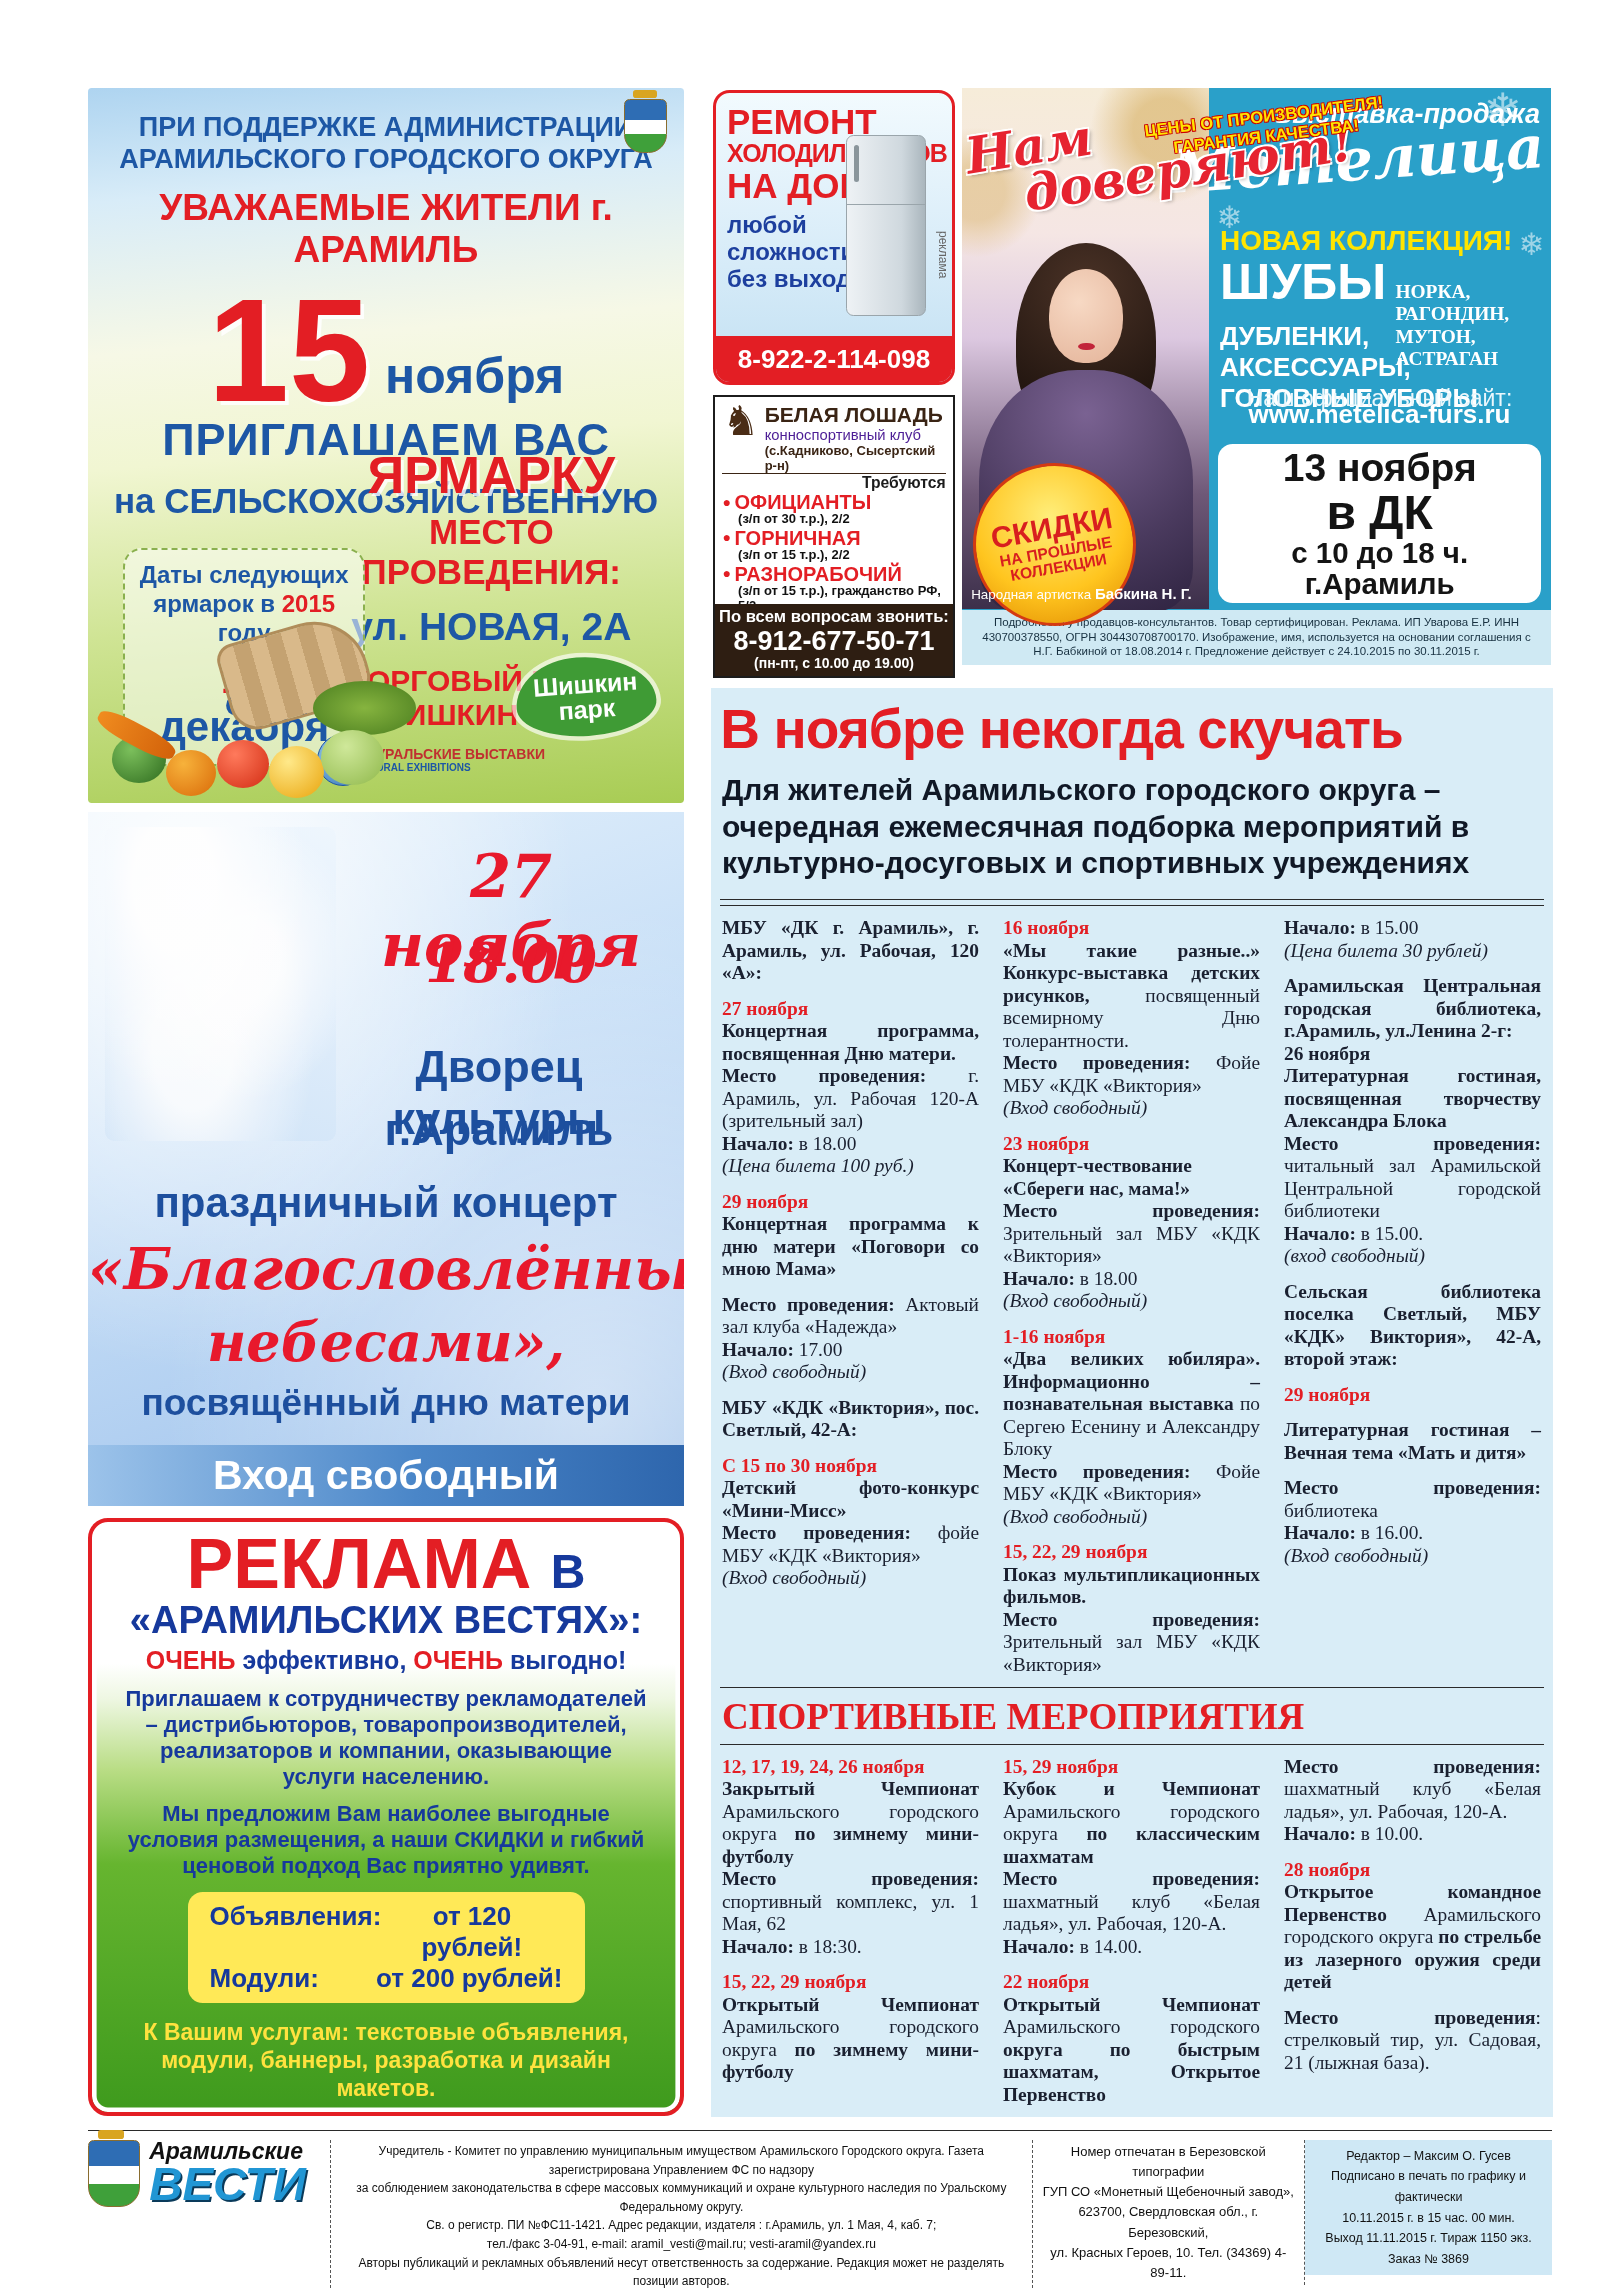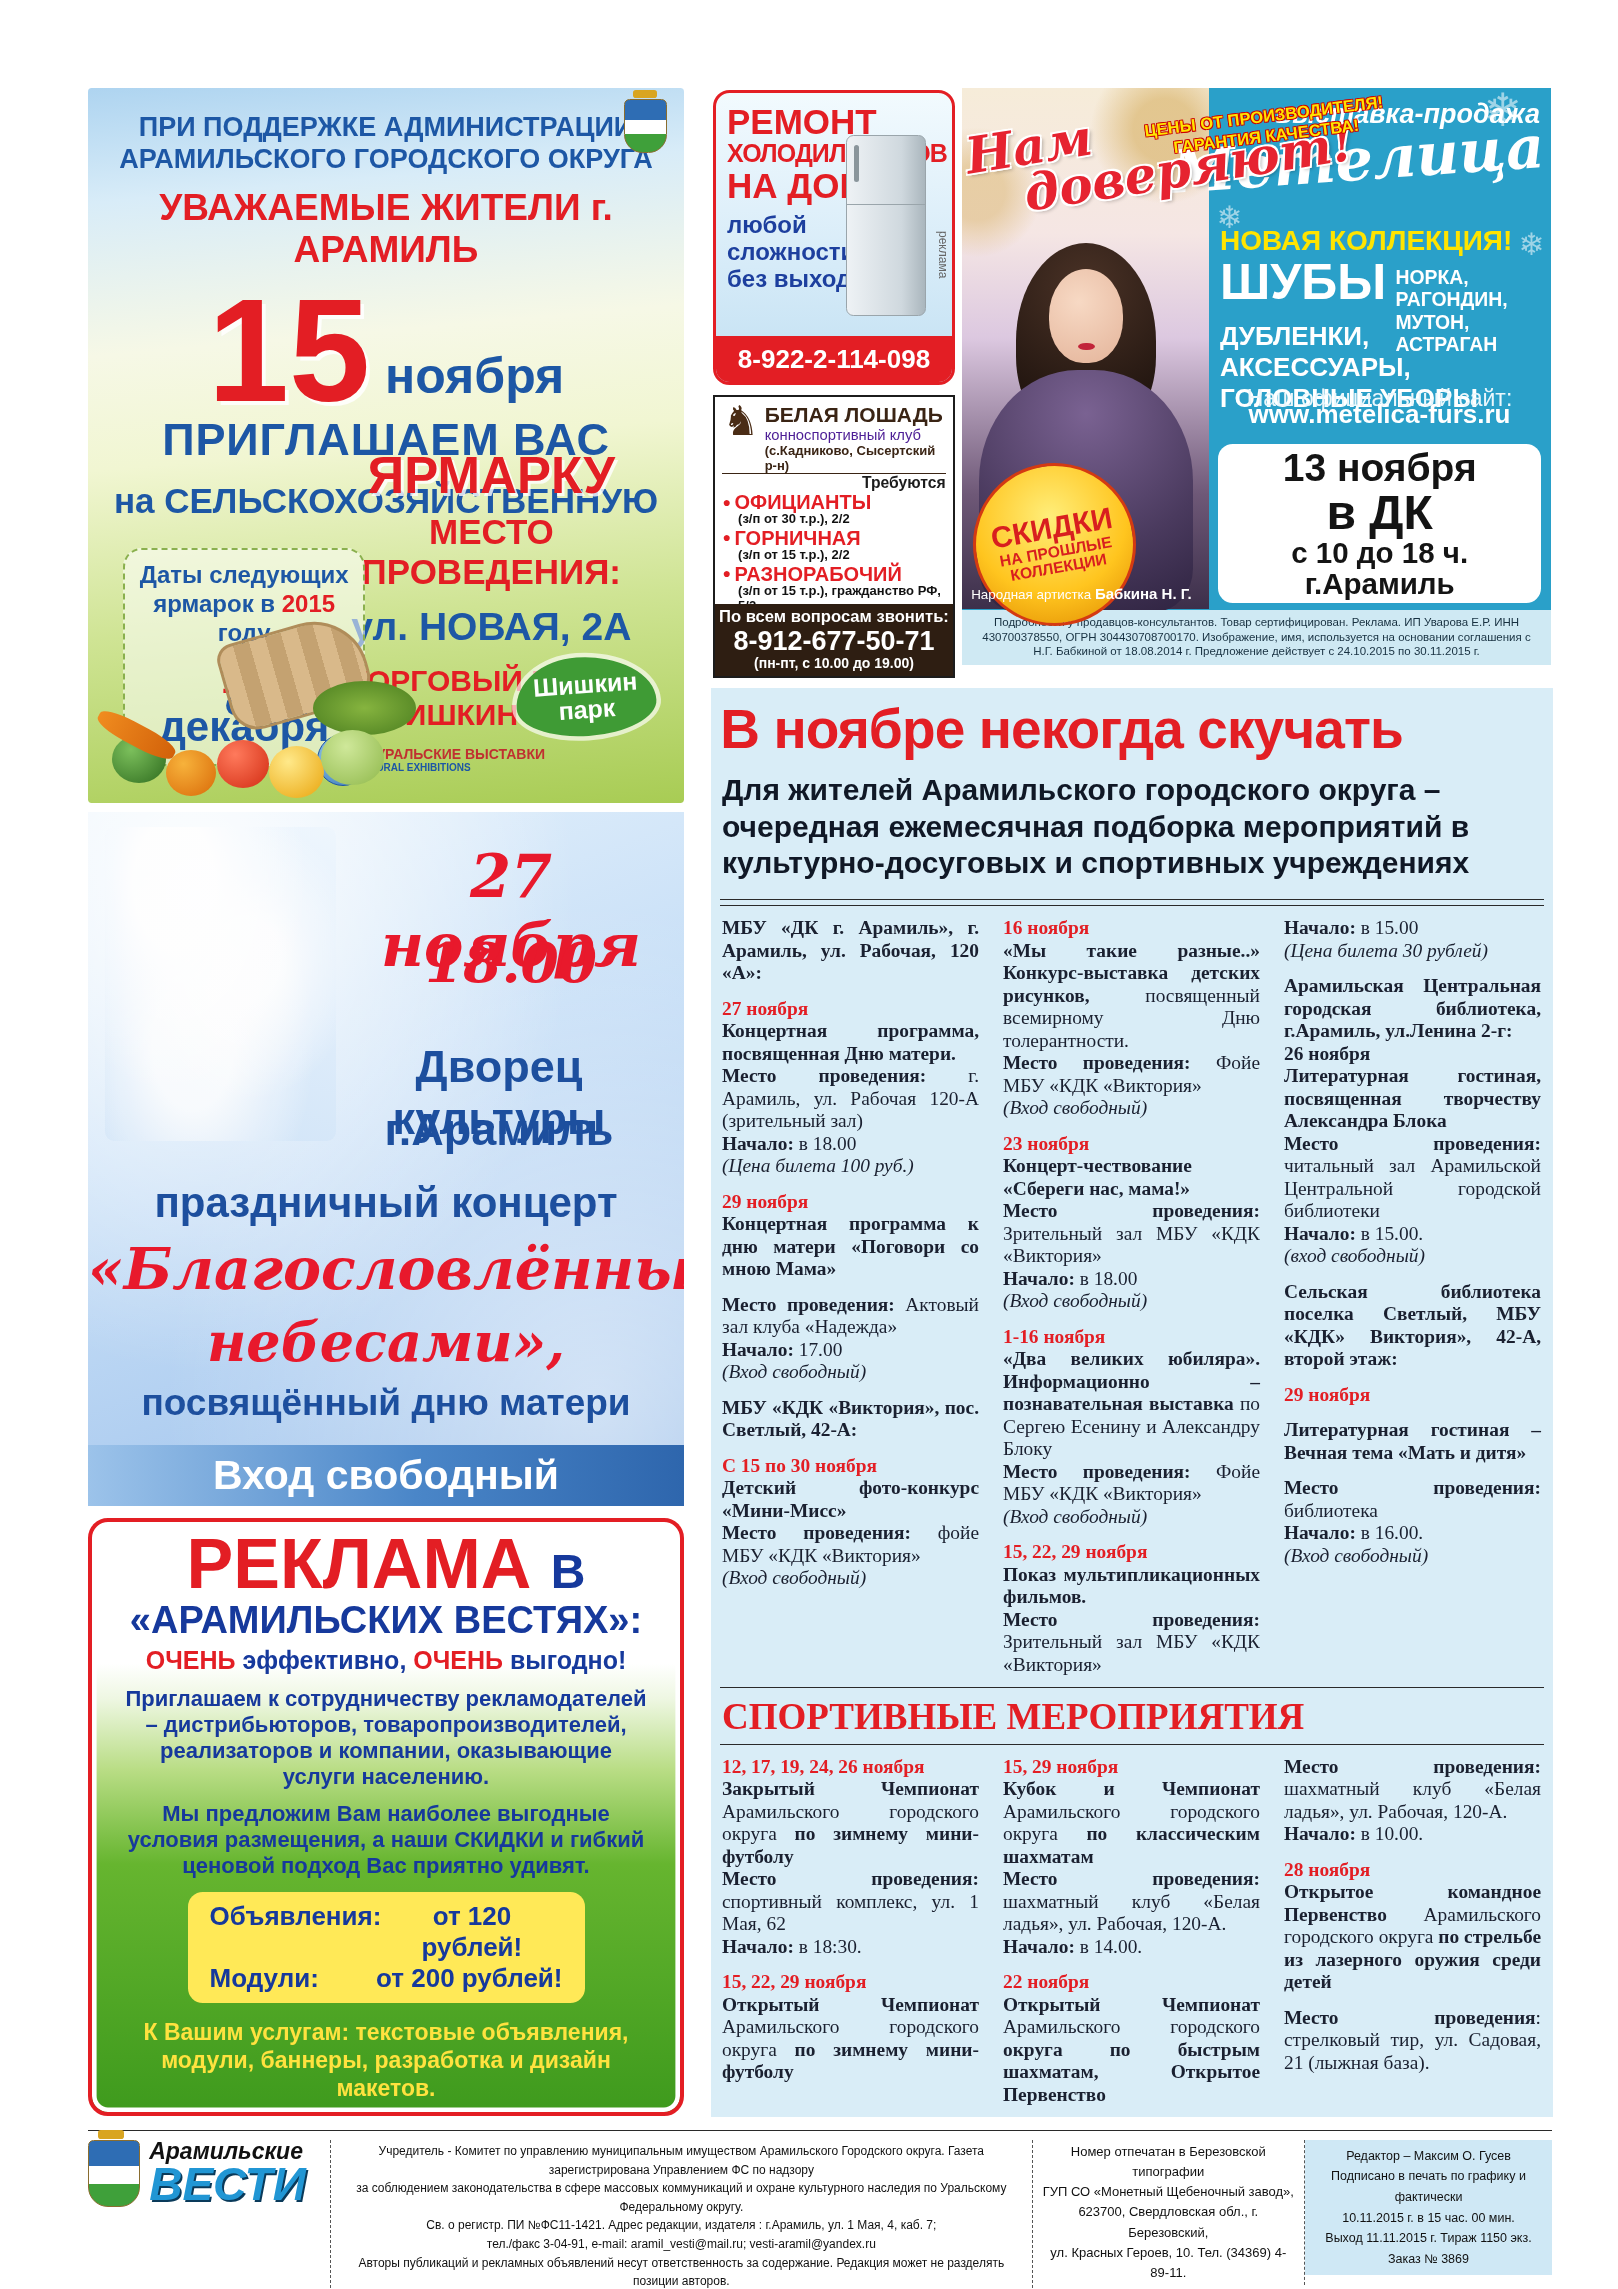--- a/index.html
+++ b/index.html
@@ -113,21 +113,21 @@
   .met-claims{position:absolute;left:183px;top:18.5px;z-index:5;transform:rotate(-7deg);color:#ffe400;
     font-size:16.6px;font-weight:900;text-align:center;line-height:1.2;
     text-shadow:0.9px 0.9px 0 #c00,-0.9px -0.9px 0 #c00,0.9px -0.9px 0 #c00,-0.9px 0.9px 0 #c00;}
   .met-right{position:absolute;left:247px;top:0;width:341px;height:521px;color:#fff;}
   .met-sale{position:absolute;right:10px;top:11px;font-size:27px;font-weight:800;font-style:italic;}
   .met-brand{position:absolute;right:5.5px;top:37px;font-family:"DejaVu Serif",serif;font-style:italic;
     font-weight:900;font-size:59px;transform:rotate(-4deg);}
   .met-newcol{position:absolute;left:11px;top:137px;color:#ffe400;font-size:28px;font-weight:900;}
   .met-fursrow{position:absolute;left:11px;top:172px;display:flex;gap:9.2px;align-items:flex-start;}
   .met-furs{font-size:50px;font-weight:900;line-height:.9;}
-  .met-kinds{font-size:19.4px;font-weight:800;line-height:1.15;margin-top:6px;}
+  .met-kinds{font-size:19.4px;font-weight:800;line-height:1.15;margin-top:21px;font-family:Liberation Serif, serif;}
   .met-goods{position:absolute;left:11px;top:233px;font-size:26px;font-weight:900;line-height:1.2;}
   .met-sitelabel{position:absolute;left:0;top:297px;width:100%;text-align:center;font-size:23px;color:#eaf7fc;}
   .met-site{position:absolute;left:0;top:311px;width:100%;text-align:center;font-size:26px;font-weight:900;}
   .met-box{position:absolute;left:9.2px;top:356px;width:323px;height:159px;background:#fff;border-radius:14.8px;
     color:#141414;display:flex;flex-direction:column;align-items:center;justify-content:center;line-height:1.04;}
   .met-box .d{font-size:39px;font-weight:900;}
   .met-box .p{font-size:48px;font-weight:900;}
   .met-box .t{font-size:29.5px;font-weight:900;}
   .met-box .c{font-size:29.5px;font-weight:900;}
   .met-fine{position:absolute;left:0;bottom:0;width:100%;height:55px;background:#cfe9f3;color:#173040;

